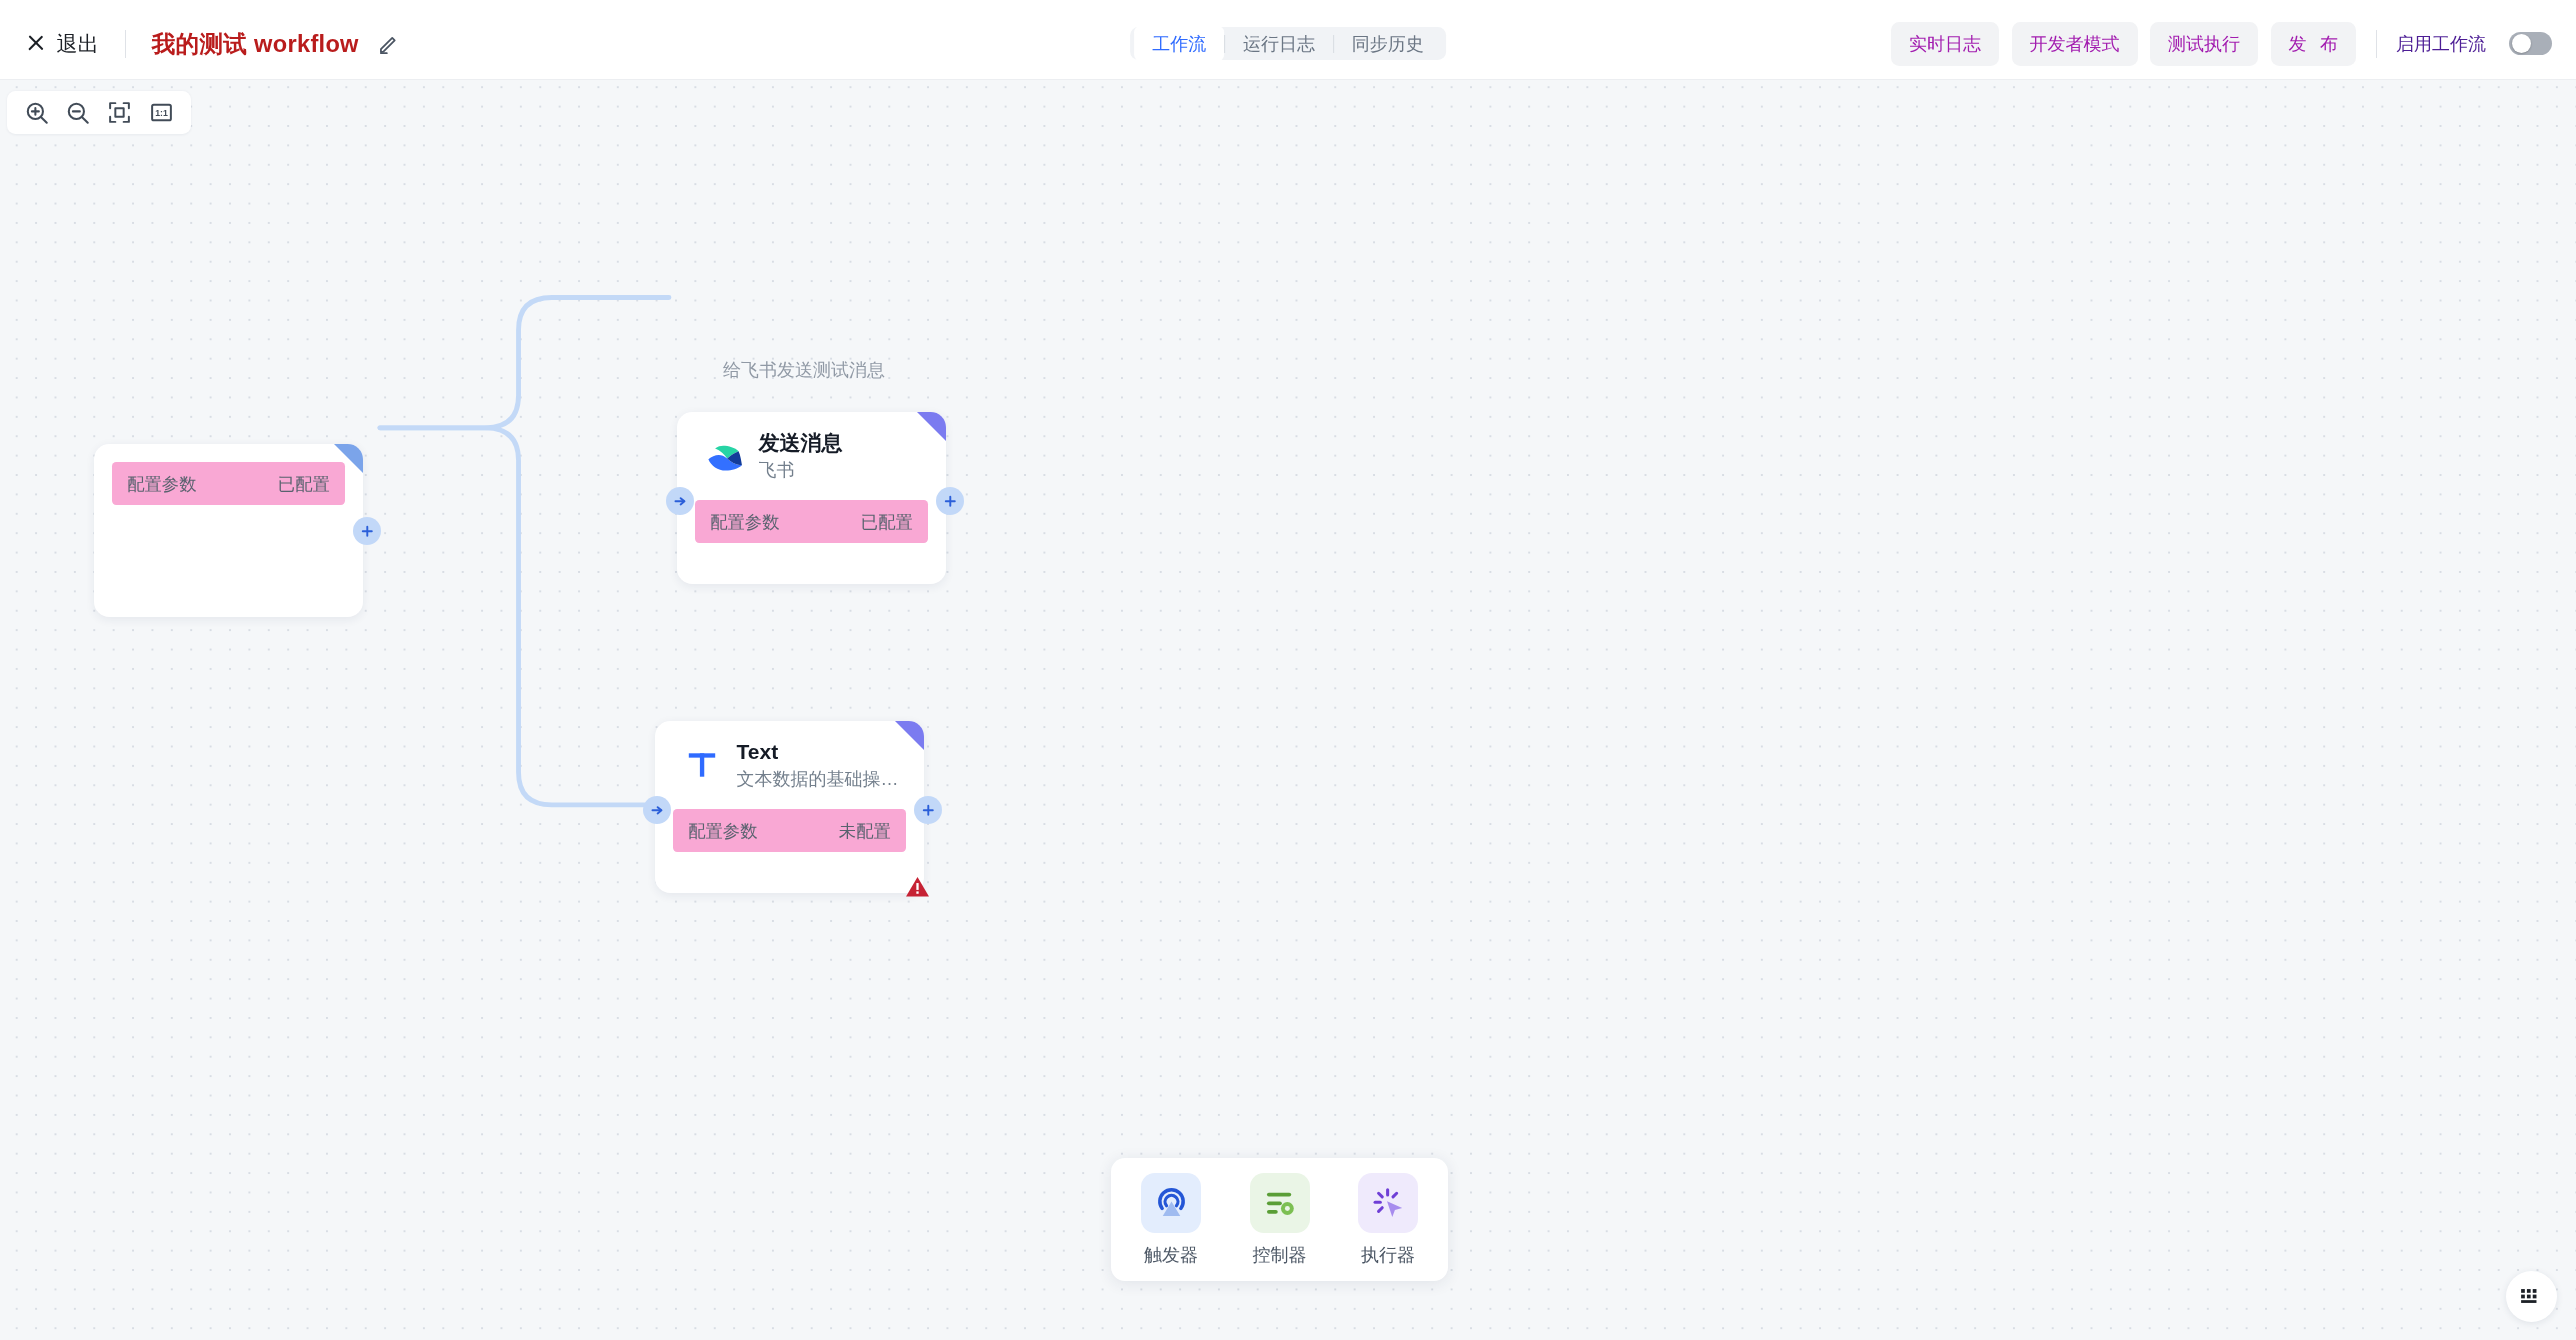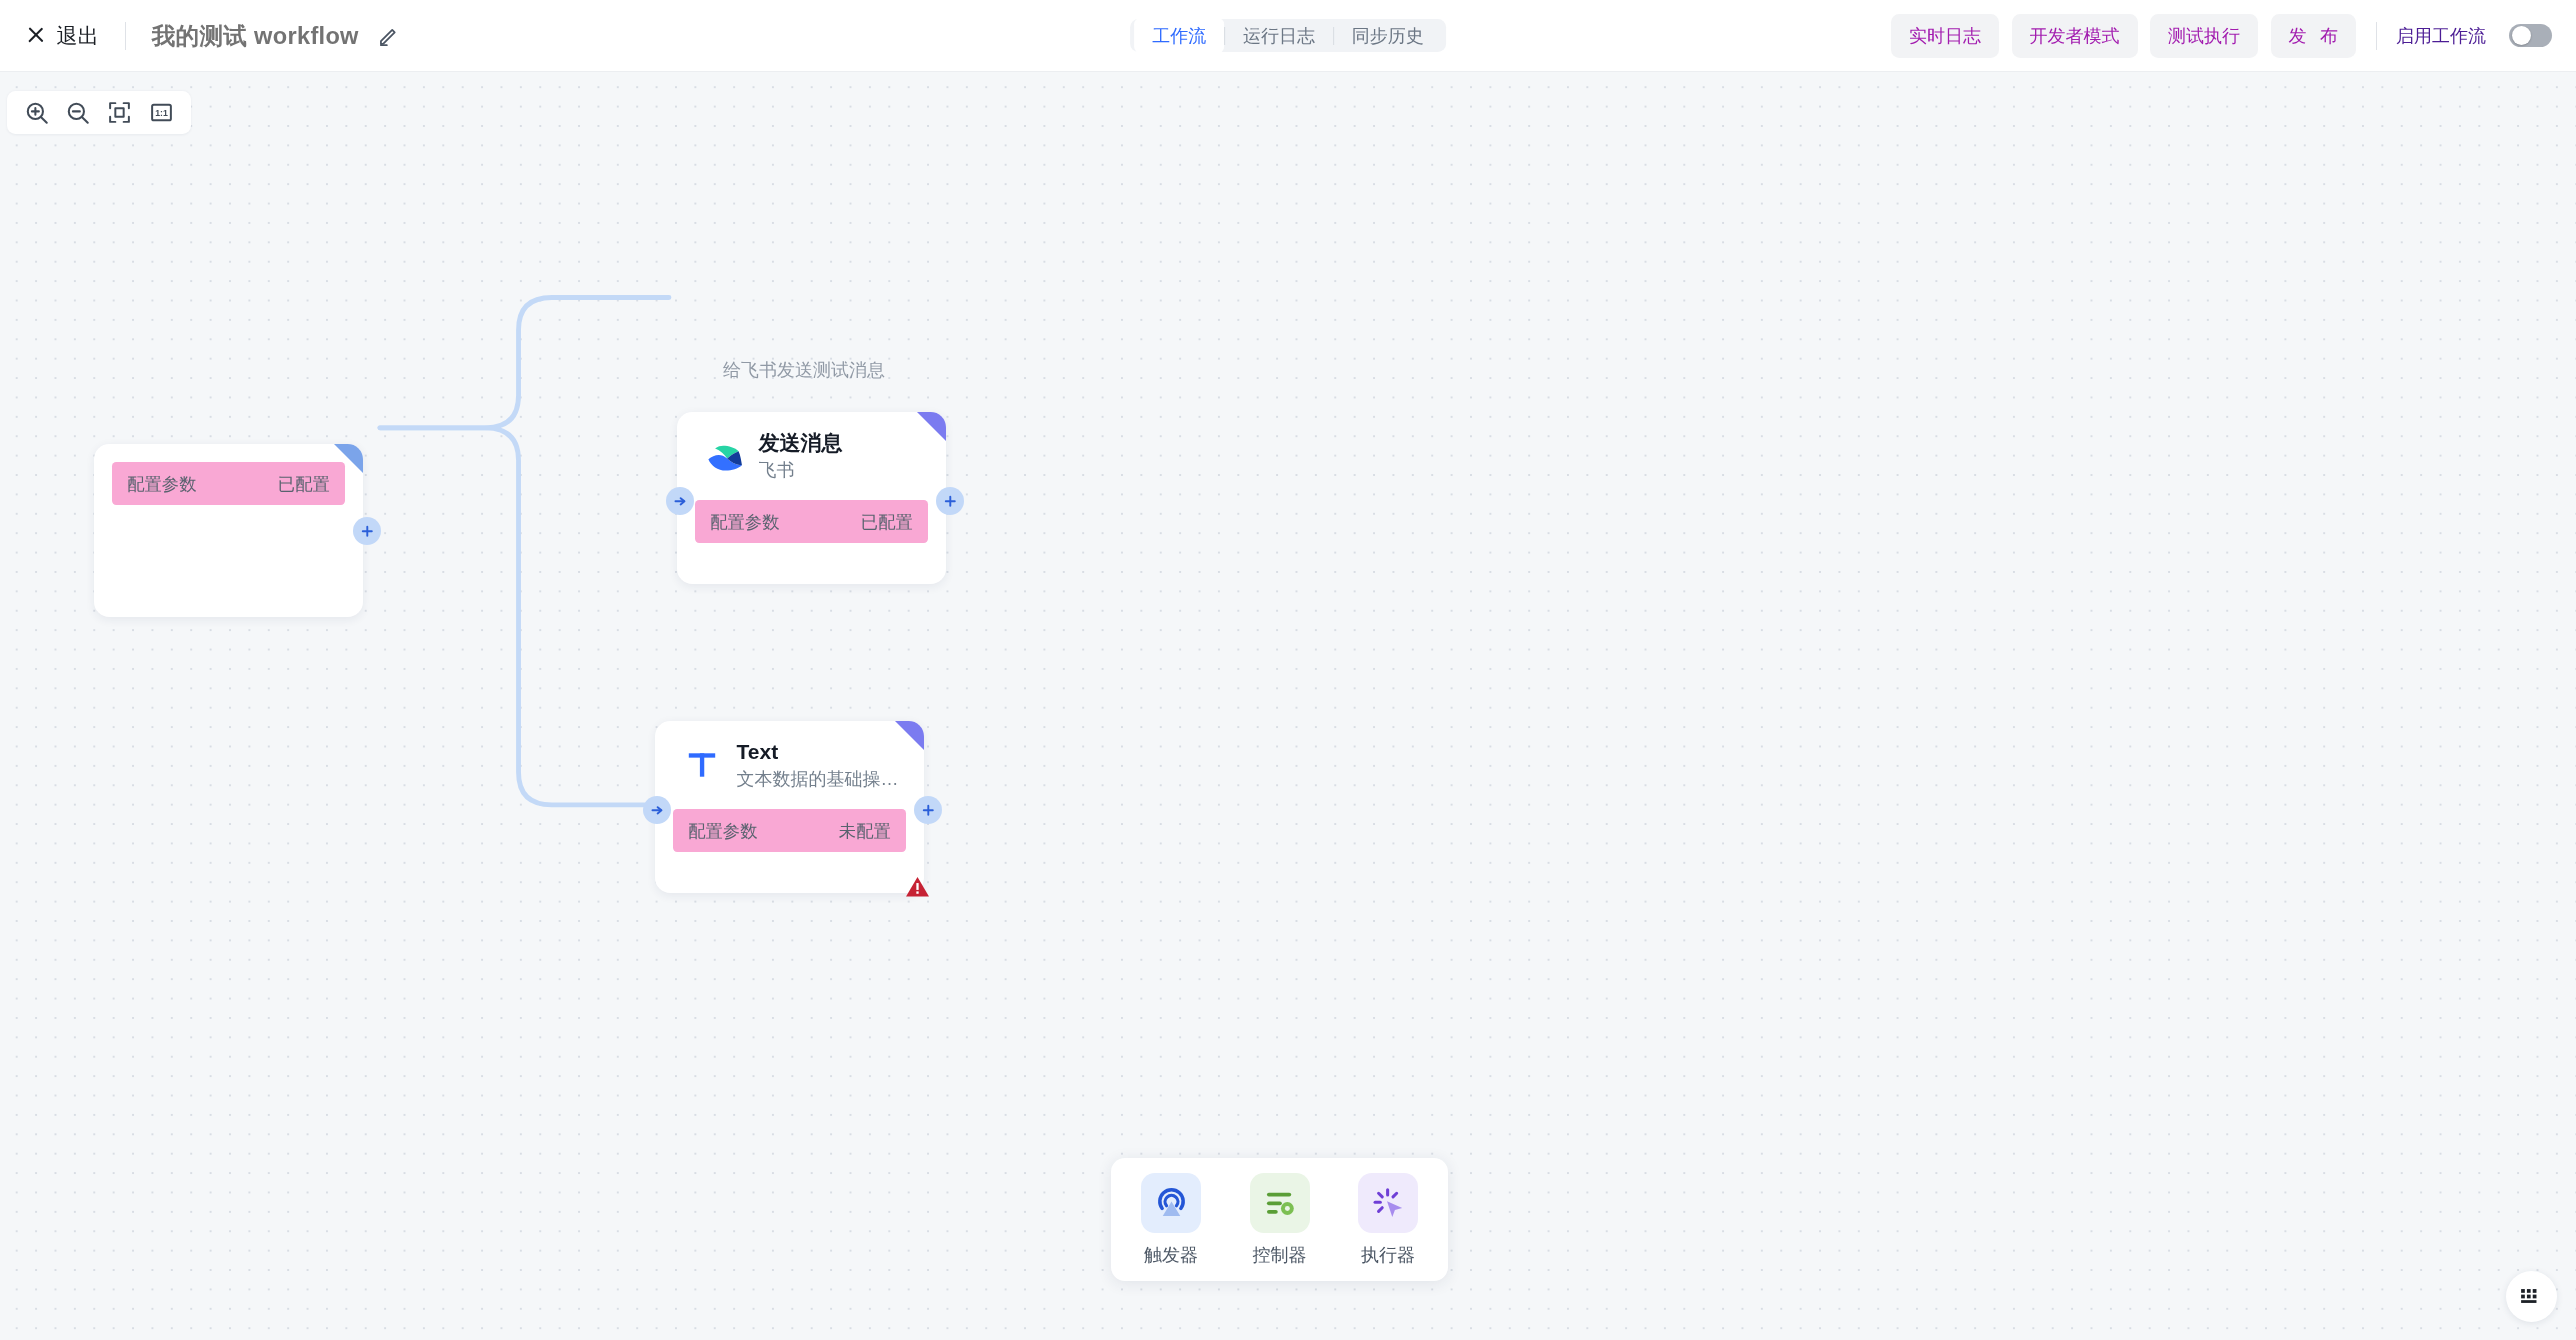--- a/index.html
+++ b/index.html
@@ -5,21 +5,21 @@
   * { box-sizing: border-box; margin: 0; padding: 0; }
   html, body {
     width: 2576px; height: 1341px;
     font-family: "Liberation Sans", "DejaVu Sans", sans-serif;
     background: #ffffff;
     overflow: hidden;
   }
 
   
   .header {
-    position: absolute; top: 0; left: 0;
+    position: absolute; top: 8px; left: 0;
     width: 2576px; height: 72px;
     background: #ffffff;
     border-bottom: 0.7px solid #eceef1;
     display: flex; align-items: center;
     z-index: 40;
   }
   .hdr-left { display: flex; align-items: center; padding-left: 26px; }
   .exit-btn {
     display: flex; align-items: center; gap: 11px;
     cursor: pointer;
@@ -29,21 +29,21 @@
     content: ""; position: absolute; left: 50%; top: 50%;
     width: 19.4px; height: 2.4px; background: #1c2026; border-radius: 0.7px;
   }
   .close-icon::before { transform: translate(-50%,-50%) rotate(45deg); }
   .close-icon::after  { transform: translate(-50%,-50%) rotate(-45deg); }
   .exit-label { font-size: 21px; color: #1c2026; letter-spacing: 0.3px; }
   .hdr-divider {
     width: 0.7px; height: 28px; background: #dfe2e7; margin: 0 26px;
   }
   .wf-title {
-    font-size: 23.6px; font-weight: bold; color: #737373; letter-spacing: 0.3px;
+    font-size: 23.6px; font-weight: bold; color: #b91c1c; letter-spacing: 0.3px;
   }
   .edit-icon {
     width: 23.6px; height: 23.6px; margin-left: 18px; cursor: pointer;
     position: relative; flex: none;
   }
   .edit-icon svg { display:block; }
 
   .hdr-center {
     position: absolute; left: 50%; transform: translateX(-50%);
     display: flex; align-items: center;

